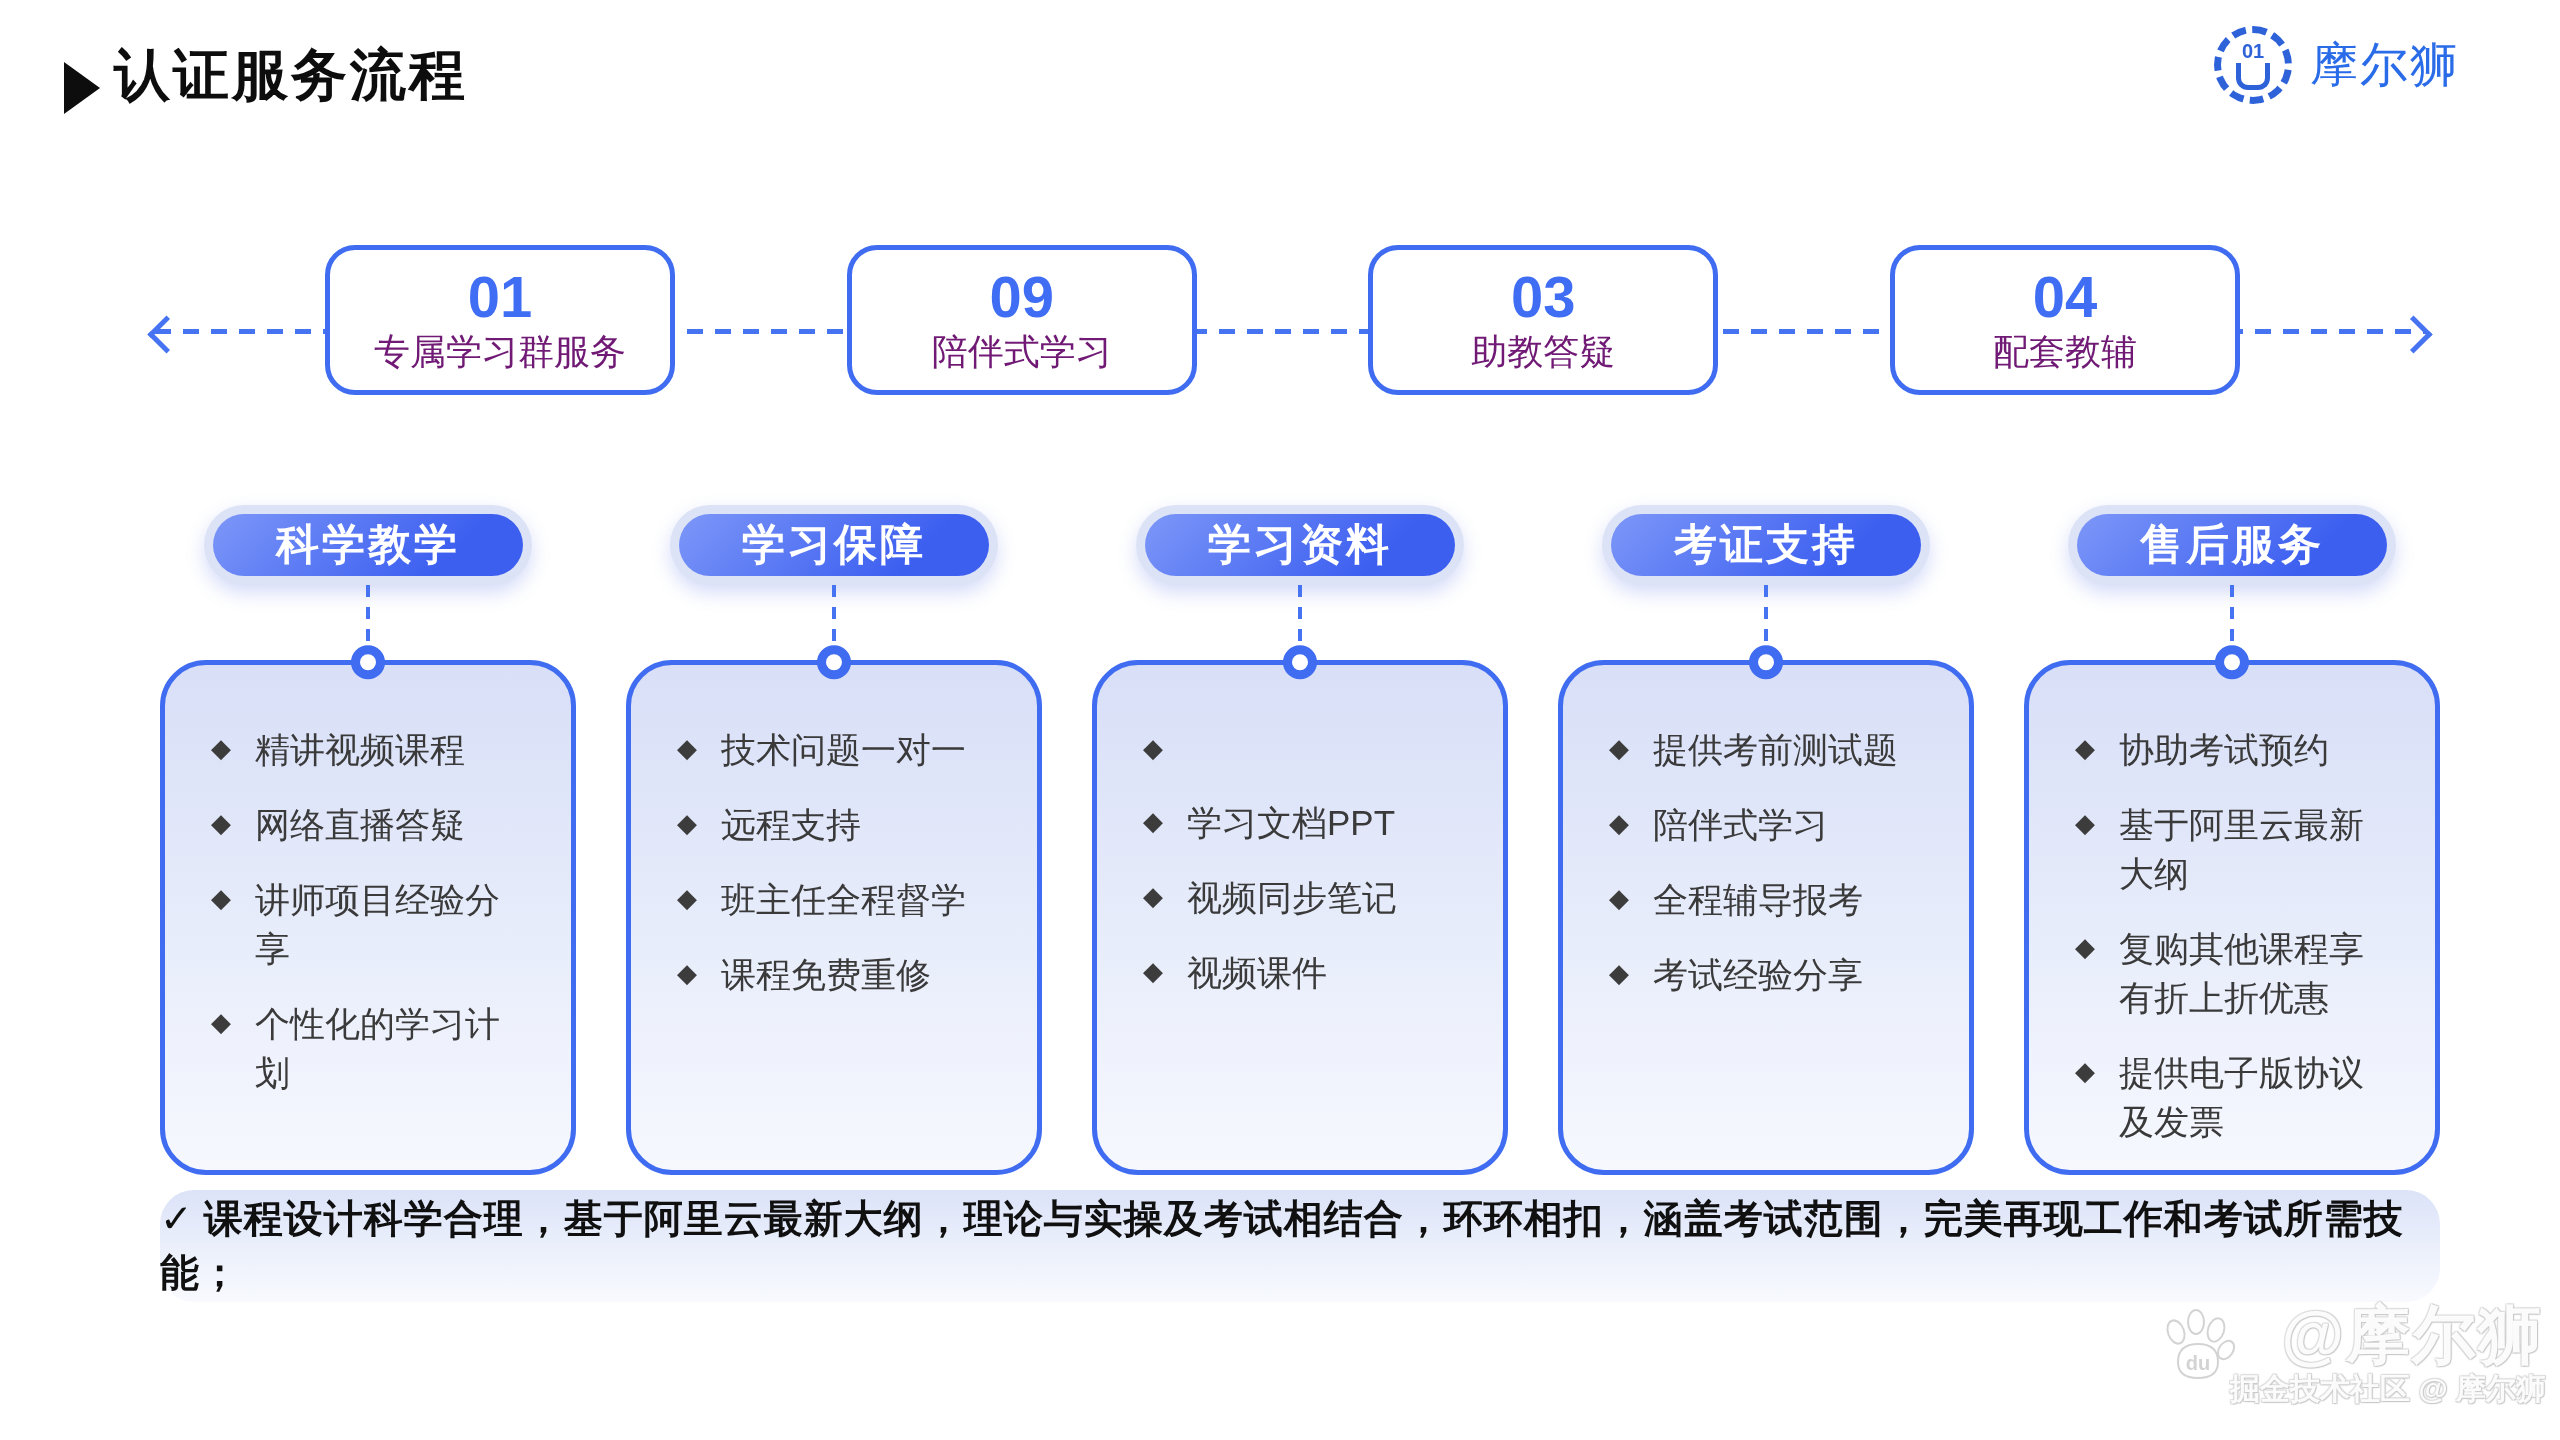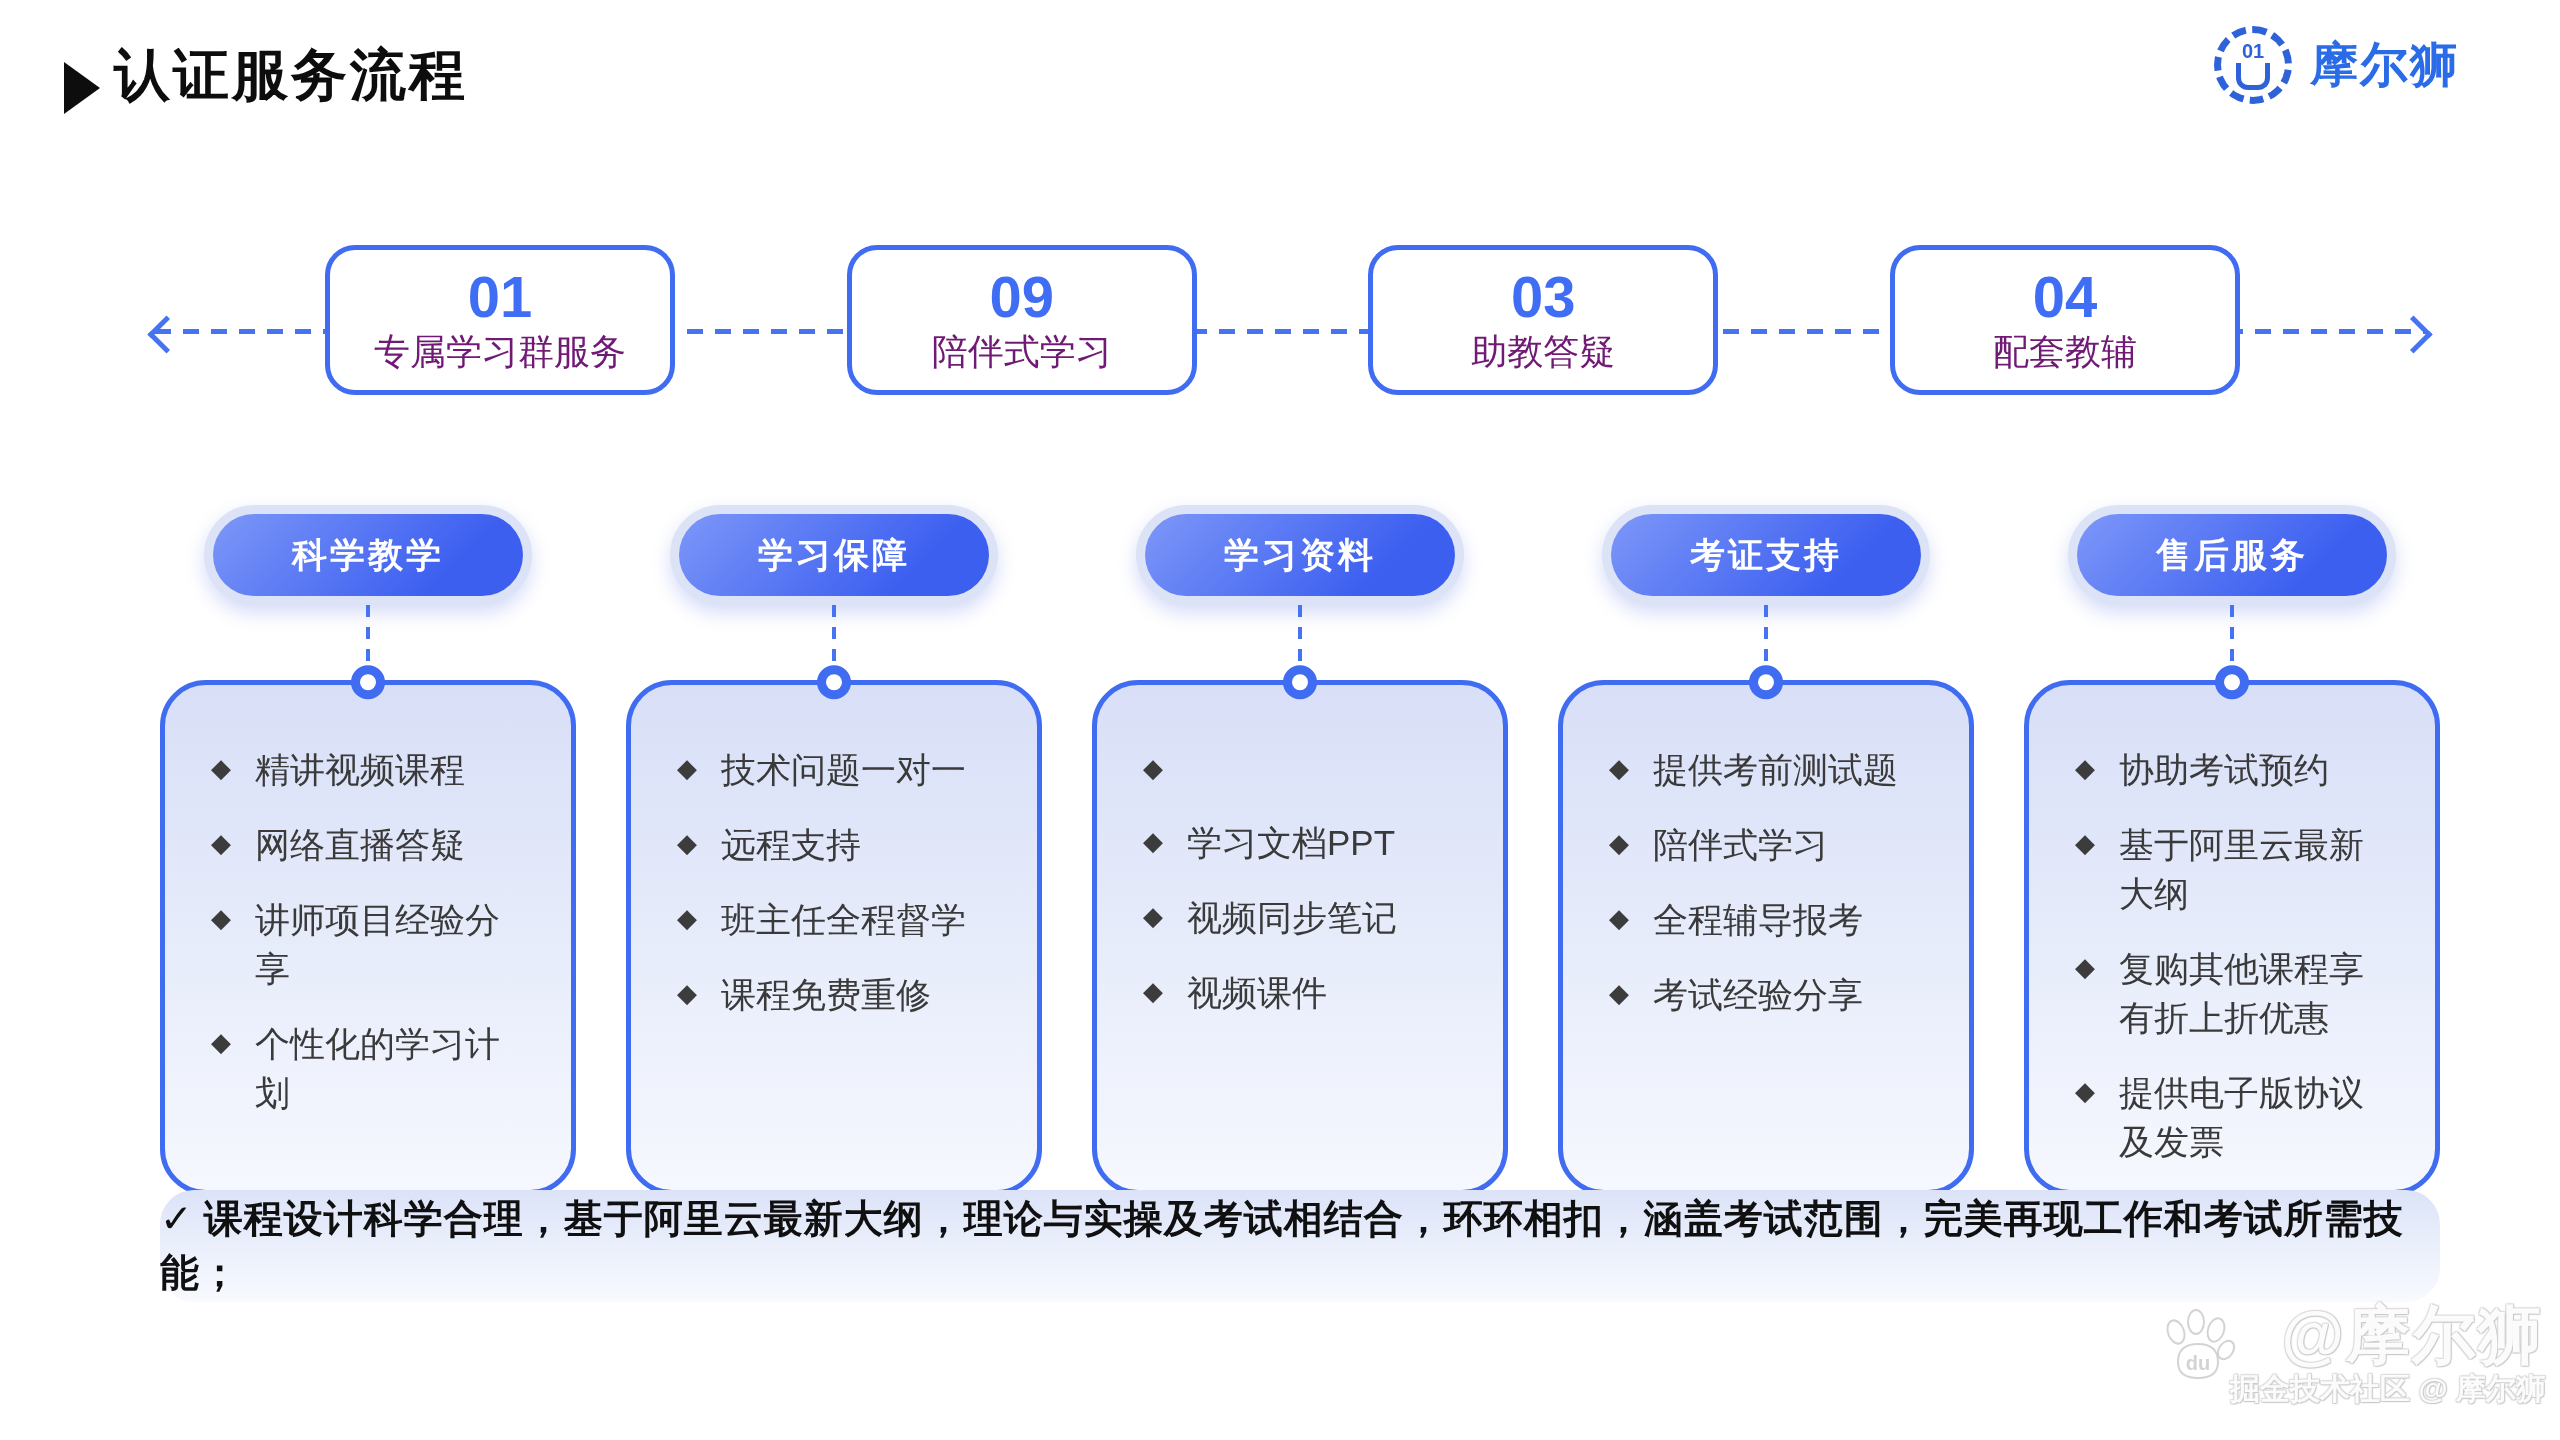--- a/index.html
+++ b/index.html
@@ -14,21 +14,21 @@
   .title-tri{width:0;height:0;border-top:26px solid transparent;border-bottom:26px solid transparent;
     border-left:36px solid #0d0d0d;margin-right:14px;}
   .page-title{font-size:56px;font-weight:800;color:#0d0d0d;letter-spacing:3px;margin:0;}
 
   .brand{position:absolute;right:100px;top:26px;display:flex;align-items:center;gap:18px;}
   .lion-icon{width:78px;height:78px;border:7px dashed #2e62d9;border-radius:50%;
     box-sizing:border-box;display:flex;flex-direction:column;align-items:center;justify-content:center;}
   .lion-num{font-size:20px;font-weight:700;color:#2e62d9;line-height:1;}
   .lion-mouth{width:24px;height:22px;border:5px solid #2e62d9;border-top:none;
     border-radius:0 0 12px 12px;margin-top:2px;}
-  .brand-name{font-size:48px;font-weight:700;color:#2a6ce8;letter-spacing:2px;}
+  .brand-name{font-size:48px;font-weight:400;color:#2a6ce8;letter-spacing:2px;}
 
   
   .timeline{position:absolute;left:0;right:0;top:245px;height:150px;}
   .tl-line{position:absolute;left:155px;right:135px;top:84px;height:5px;
     background:repeating-linear-gradient(to right,#4673f2 0 16px,transparent 16px 28px);}
   .chev{position:absolute;width:22px;height:22px;top:76px;}
   .chev-l{left:153px;border-left:5px solid #4673f2;border-bottom:5px solid #4673f2;transform:rotate(45deg);}
   .chev-r{right:133px;border-top:5px solid #4673f2;border-right:5px solid #4673f2;transform:rotate(45deg);}
   .tl-boxes{position:absolute;left:325px;right:320px;top:0;display:flex;justify-content:space-between;}
   .step-box{width:350px;height:150px;box-sizing:border-box;background:#ffffff;
@@ -36,24 +36,24 @@
     align-items:center;justify-content:center;z-index:2;}
   .step-number{font-size:58px;font-weight:800;color:#3f6ef4;line-height:1.05;}
   .step-label{font-size:36px;color:#701a75;line-height:1.2;margin-top:2px;}
 
   
   .columns{position:absolute;left:160px;right:120px;top:505px;
     display:grid;grid-template-columns:repeat(5,1fr);column-gap:50px;}
   .col{display:flex;flex-direction:column;align-items:center;}
   .pill-outer{padding:9px;border-radius:999px;background:#dde3f6;
     box-shadow:0 8px 18px rgba(90,115,230,0.25);}
-  .pill{min-width:250px;height:46px;padding:18px 30px;border-radius:999px;
+  .pill{min-width:250px;height:46px;padding:8px 30px;border-radius:999px;
     background:linear-gradient(135deg,#7d97f8 0%,#3c5ff0 75%);
     display:flex;align-items:center;justify-content:center;
-    color:#ffffff;font-size:35px;font-weight:700;letter-spacing:3px;}
+    color:#ffffff;font-size:43px;font-weight:700;letter-spacing:3px;}
   .v-dash{width:4px;height:75px;
     background:repeating-linear-gradient(to bottom,#4673f2 0 12px,transparent 12px 22px);}
   .card{position:relative;width:100%;height:515px;box-sizing:border-box;
     border:5px solid #3f6cf0;border-radius:46px;
     background:linear-gradient(180deg,#d8dff7 0%,#e8edfb 55%,#f6f8fe 100%);
     padding:60px 38px 0 46px;}
   .dot{position:absolute;left:50%;top:0;transform:translate(-50%,-58%);
     width:34px;height:34px;box-sizing:border-box;border-radius:50%;
     background:#ffffff;border:9px solid #3f6cf0;}
   .card ul{list-style:none;margin:0;padding:0;}

